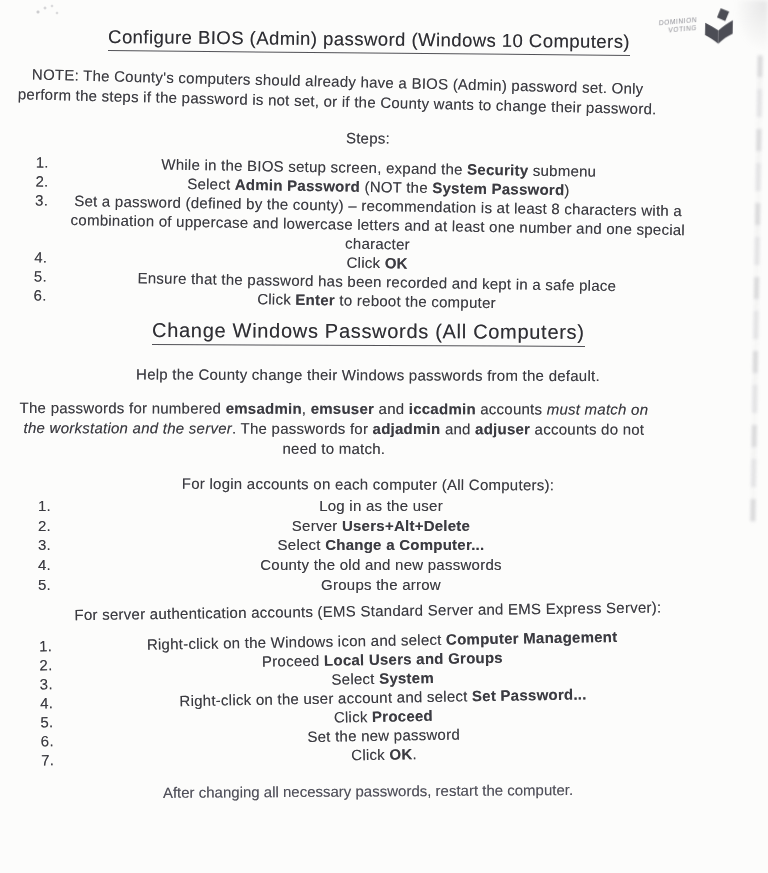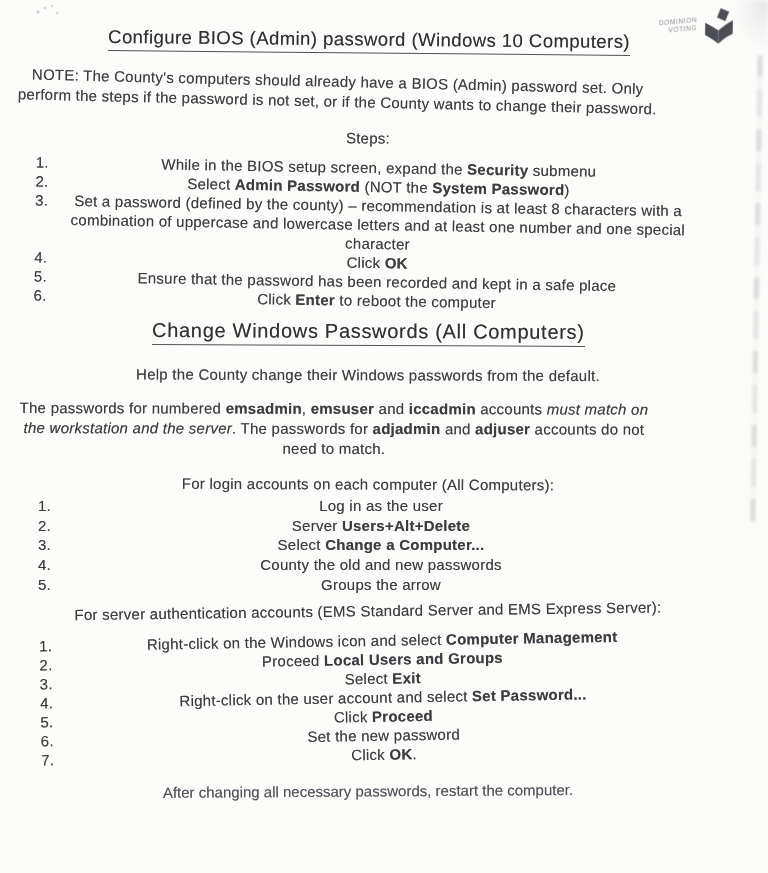--- a/index.html
+++ b/index.html
@@ -222,21 +222,21 @@
           <li><span>Select </span><span class="b">Change a Computer...</span></li>
           <li><span>County the old and new passwords</span></li>
           <li><span>Groups the arrow</span></li>
         </ol>
 
       <p class="para server-heading txt">For server authentication accounts (EMS Standard Server and EMS Express Server):</p>
 
       <ol class="steps server-steps txt">
           <li><span>Right-click on the Windows icon and select </span><span class="b">Computer Management</span></li>
           <li><span>Proceed </span><span class="b">Local Users and Groups</span></li>
-          <li><span>Select </span><span class="b">Exit</span></li>
+          <li><span>Select </span><span class="b">System</span></li>
           <li><span>Right-click on the user account and select </span><span class="b">Set Password...</span></li>
           <li><span>Click </span><span class="b">Proceed</span></li>
           <li><span>Set the new password</span></li>
           <li><span>Click </span><span class="b">OK</span><span>.</span></li>
         </ol>
 
       <p class="para closing">After changing all necessary passwords, restart the computer.</p>
     </div>
 
   </div>

